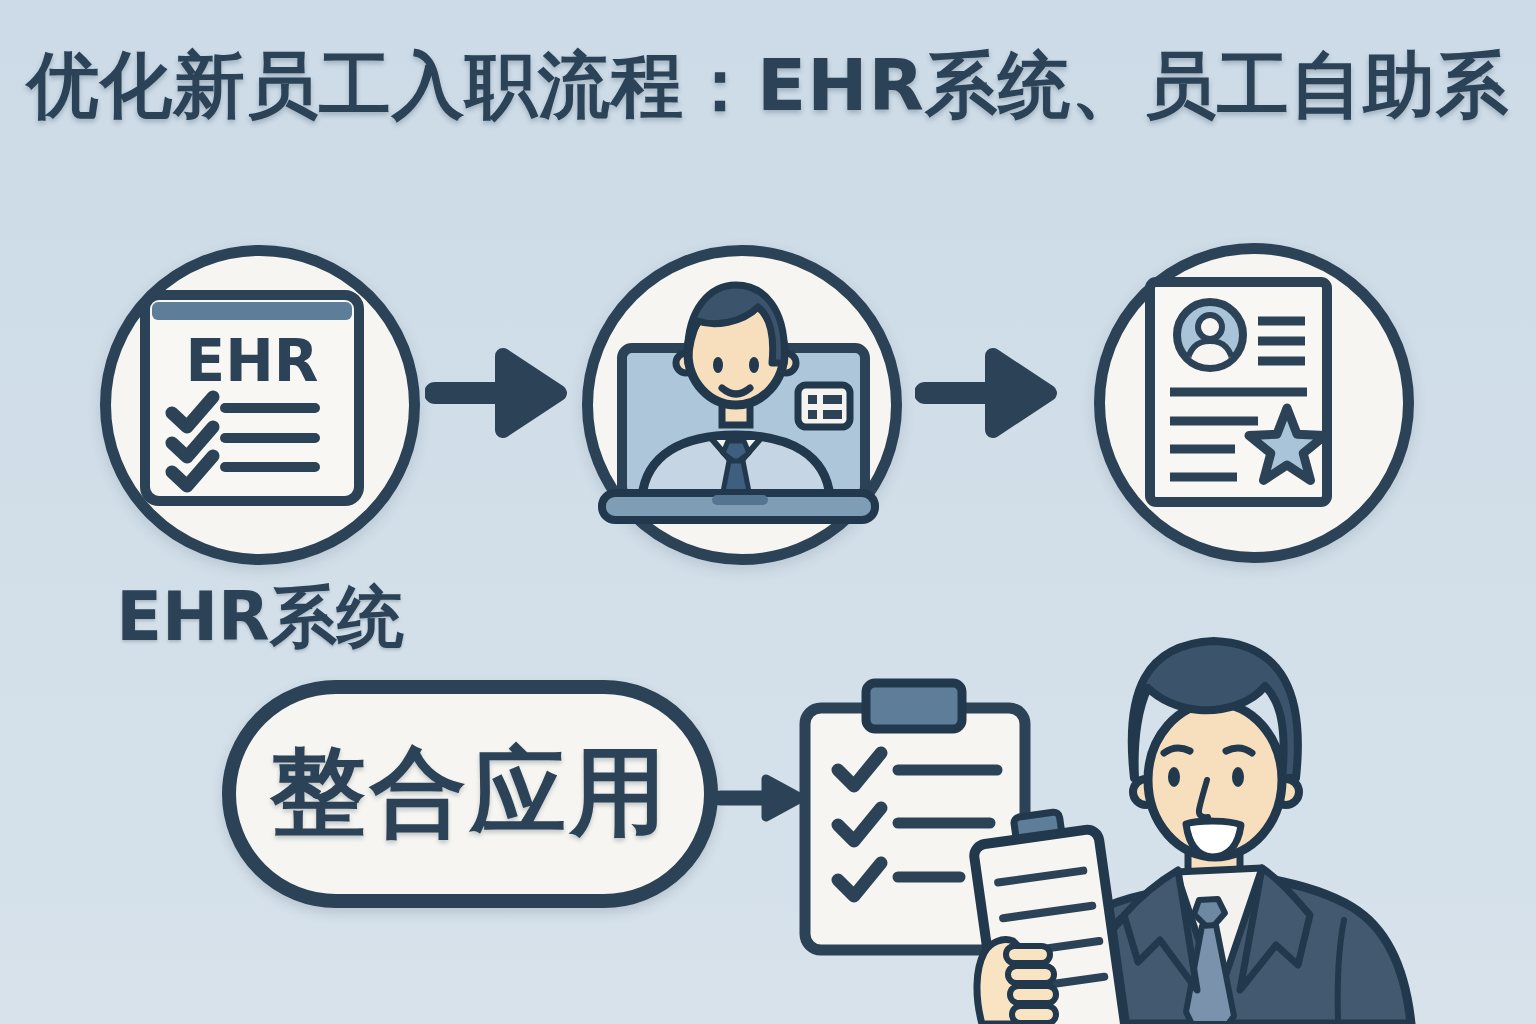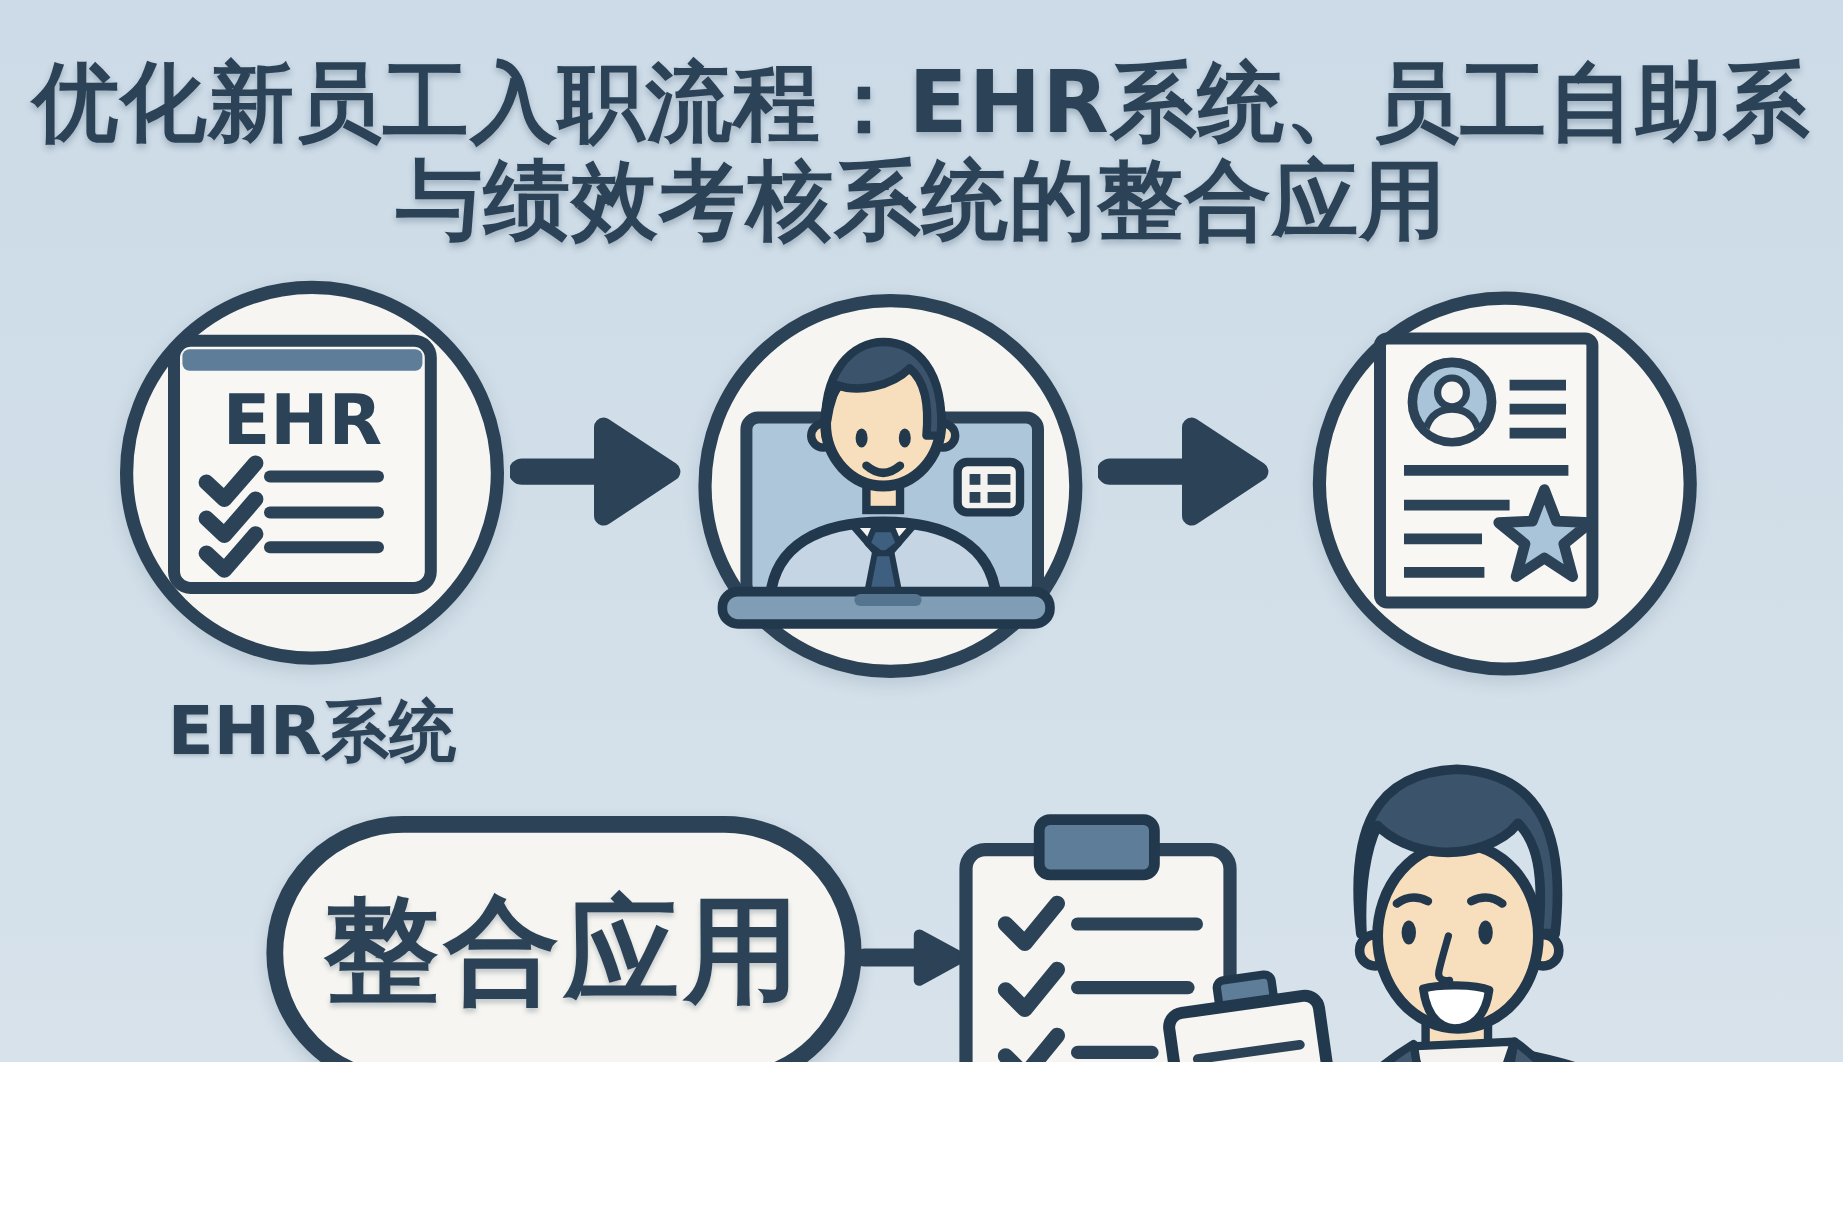--- a/index.html
+++ b/index.html
@@ -1,40 +1,40 @@
 <!DOCTYPE html>
 <html><head>
 <meta charset="utf-8">
 <style>
   html,body{margin:0;padding:0;}
   body{font-family:"DejaVu Sans","Liberation Sans",sans-serif;}
   .canvas{
-    position:relative;width:1536px;height:885px;overflow:hidden;
+    position:relative;width:1536px;height:1024px;overflow:hidden;
     background:linear-gradient(180deg,#ccdbe7 0%,#d2dfe9 55%,#d7e2eb 100%);
   }
   .title{
     position:absolute;left:0;top:44px;width:1536px;text-align:center;
     color:#2b4257;font-weight:800;font-size:72px;line-height:1.14;
     letter-spacing:1px;text-shadow:0 3px 5px rgba(43,66,87,.28);
   }
   .circle{
     position:absolute;width:320px;height:320px;border-radius:50%;
     background:#f6f5f1;border:11px solid #2b4257;box-sizing:border-box;
     box-shadow:0 5px 14px rgba(43,66,87,.15);
   }
   .circle svg{position:absolute;left:-11px;top:-11px;}
-  #c1{left:100px;top:234px;}
+  #c1{left:100px;top:245px;}
   #c2{left:582px;top:245px;}
   #c3{left:1094px;top:243px;}
   .flow-arrow{position:absolute;top:340px;width:145px;height:106px;}
   #fa1{left:425px;}
   #fa2{left:915px;}
   .step-label{
     position:absolute;top:572px;width:520px;text-align:center;
-    color:#2b4257;font-weight:800;font-size:56px;
+    color:#2b4257;font-weight:800;font-size:67px;
     text-shadow:0 2px 3px rgba(43,66,87,.25);
   }
   #lab1{left:0px;}
   #lab2{left:482px;}
   #lab3{left:994px;}
   .badge{
     position:absolute;left:222px;top:680px;width:496px;height:228px;
     box-sizing:border-box;background:#f6f5f1;border:14px solid #2b4257;
     border-radius:114px;display:flex;align-items:center;justify-content:center;
     box-shadow:0 5px 12px rgba(43,66,87,.18);
@@ -46,21 +46,20 @@
   }
   .scene{position:absolute;left:700px;top:615px;width:836px;height:409px;}
 </style>
 </head>
 <body>
 
 <div class="canvas">
 
   <div class="title">
     <div>优化新员工入职流程：EHR系统、员工自助系</div>
-    <div>与绩效考核系统的整合应用</div>
   </div>
 
   <div class="circle" id="c1">
     <svg width="320" height="320" viewBox="0 0 320 320">
       <rect x="45" y="50" width="214" height="206" rx="14" fill="#f8f7f3" stroke="#2b4257" stroke-width="10"></rect>
       <rect x="52" y="57" width="200" height="18" rx="6" fill="#5d7d99"></rect>
       <text x="152" y="136" text-anchor="middle" font-size="58" font-weight="bold" fill="#2b4257">EHR</text>
       <g stroke="#2b4257" stroke-width="13" fill="none" stroke-linecap="round" stroke-linejoin="round">
         <path d="M72,168 L87,182 L113,152"></path>
         <path d="M72,198 L87,212 L113,182"></path>

